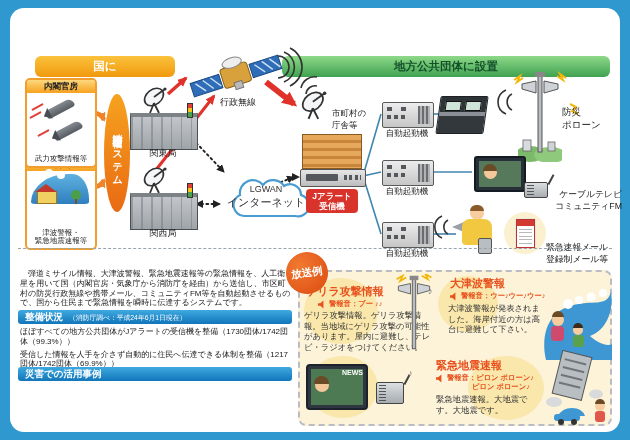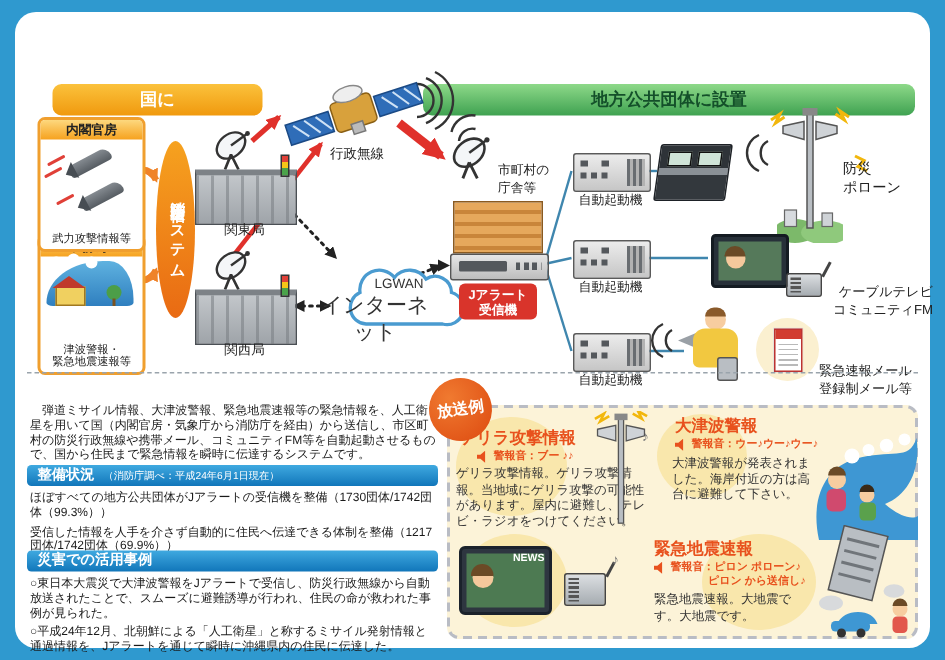--- a/index.html
+++ b/index.html
@@ -203,21 +203,21 @@
       <ellipse cx="48" cy="10" rx="10" ry="5" fill="#eee" stroke="#888"></ellipse>
       <rect x="44" y="30" width="8" height="7" fill="#bbb" stroke="#777"></rect>
     </g>
   </svg>
   <div class="slabel" style="left:196px;top:88px;width:64px">行政無線</div>
 
   <svg class="abs" style="left:212px;top:162px" width="88" height="52" viewBox="0 0 88 52">
     <path d="M22,46 a11,11 0 0 1 -4,-21 a13,13 0 0 1 23,-10 a13,13 0 0 1 21,1 a11,11 0 0 1 17,9 a9,9 0 0 1 -6,21 z" fill="#fff" stroke="#4a9bd0" stroke-width="2.2"></path>
   </svg>
   <div class="cl" style="left:220px;top:176px;width:72px;font-size:9px">LGWAN</div>
-  <div class="cl" style="left:200px;top:187px;width:80px;font-size:14px">インターネット</div>
+  <div class="cl" style="left:216px;top:187px;width:80px;font-size:11px">インターネット</div>
 
   <svg class="abs" style="left:290px;top:82px" width="30" height="30" viewBox="0 0 28 28">
     <ellipse cx="12" cy="11" rx="10.5" ry="7.5" transform="rotate(-38 12 11)" fill="#f4f6f8" stroke="#333" stroke-width="1.6"></ellipse>
     <line x1="12" y1="11" x2="23" y2="3" stroke="#333" stroke-width="1.6"></line>
         <circle cx="23" cy="3" r="1.6" fill="#333"></circle>
     <path d="M12,17 L8,27 M12,17 L17,27" stroke="#333" stroke-width="1.8" fill="none"></path>
   </svg>
   <div class="slabel" style="left:322px;top:100px;width:44px;font-size:8.5px;text-align:left">
     <span style="display:block">市町村の</span>
     <span style="display:block">庁舎等</span>
@@ -294,24 +294,20 @@
 
   <div class="sbar" style="top:302px">
     <span>整備状況</span><span class="note">（消防庁調べ：平成24年6月1日現在）</span>
   </div>
   <div class="sbody" style="top:319px">
     <p>ほぼすべての地方公共団体がJアラートの受信機を整備（1730団体/1742団体（99.3%））</p>
     <p>受信した情報を人手を介さず自動的に住民へ伝達できる体制を整備（1217団体/1742団体（69.9%））</p>
   </div>
 
   <div class="sbar" style="top:359px">災害での活用事例</div>
-  <div class="sbody" style="top:376px">
-    <p>○東日本大震災で大津波警報をJアラートで受信し、防災行政無線から自動放送されたことで、スムーズに避難誘導が行われ、住民の命が救われた事例が見られた。</p>
-    <p>○平成24年12月、北朝鮮による「人工衛星」と称するミサイル発射情報と通過情報を、Jアラートを通じて瞬時に沖縄県内の住民に伝達した。</p>
-  </div>
 
   <div class="bpanel">
     <div class="blob" style="left:4px;top:6px;width:74px;height:66px"></div>
     <div class="blob" style="left:138px;top:4px;width:60px;height:56px"></div>
     <div class="blob" style="left:8px;top:84px;width:70px;height:62px"></div>
     <div class="blob" style="left:168px;top:84px;width:76px;height:64px"></div>
   </div>
   <div class="bbadge">放送例</div>
 
   <div class="extitle" style="left:296px;top:276px">ゲリラ攻撃情報</div>
@@ -361,21 +357,21 @@
   <div class="radio" style="left:366px;top:374px;width:26px;height:20px;z-index:2"></div>
   <div class="note-g" style="left:398px;top:360px">♪</div>
 
   <div class="extitle" style="left:426px;top:350px">緊急地震速報</div>
   <div class="snd" style="left:426px;top:365px">
     <svg width="9" height="9" viewBox="0 0 10 9">
           <path d="M0,3h2.5l3.5,-3v9l-3.5,-3H0z" fill="#e8511d"></path>
         </svg>
     <span>警報音：ピロン ポローン♪</span>
   </div>
-  <div class="snd" style="left:462px;top:374px">ピロン から送信し♪</div>
+  <div class="snd" style="left:462px;top:374px">ピロン ポローン♪</div>
   <div class="exbody" style="left:426px;top:386px;width:108px">緊急地震速報。大地震です。大地震です。</div>
   <svg class="abs" style="left:534px;top:342px;z-index:2" width="70" height="78" viewBox="0 0 70 78">
     <g transform="rotate(14 30 30)">
       <rect x="12" y="4" width="30" height="44" fill="#b9bec3" stroke="#555"></rect>
       <path d="M16,12h22 M16,20h22 M16,28h22 M16,36h22" stroke="#70757a" stroke-width="2"></path>
     </g>
     <ellipse cx="10" cy="52" rx="8" ry="5" fill="#d8dadc"></ellipse>
         <ellipse cx="52" cy="44" rx="7" ry="4.5" fill="#d8dadc"></ellipse>
     <path d="M14,66 q4,-8 14,-8 q10,0 13,8 z" fill="#3e97d3"></path>
         <rect x="10" y="64" width="26" height="7" rx="3" fill="#3e97d3"></rect>

